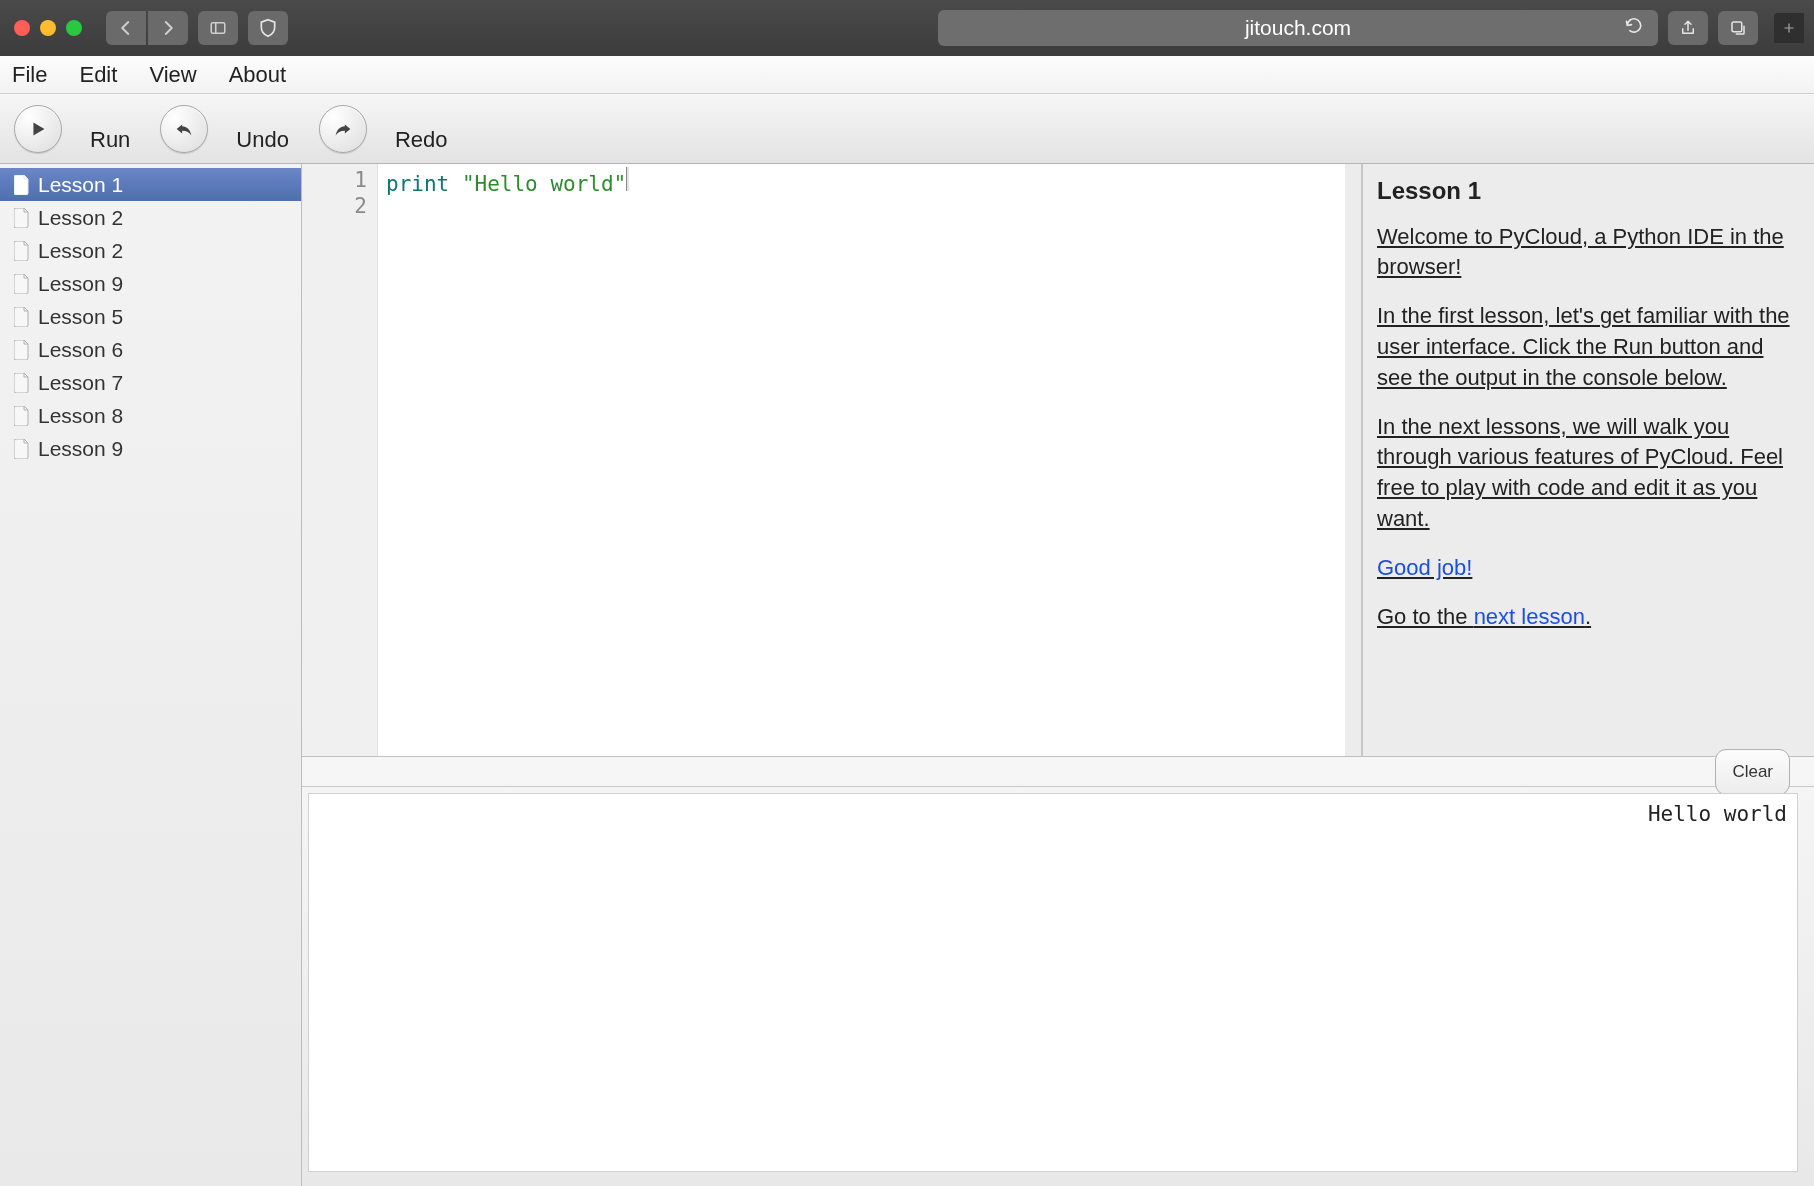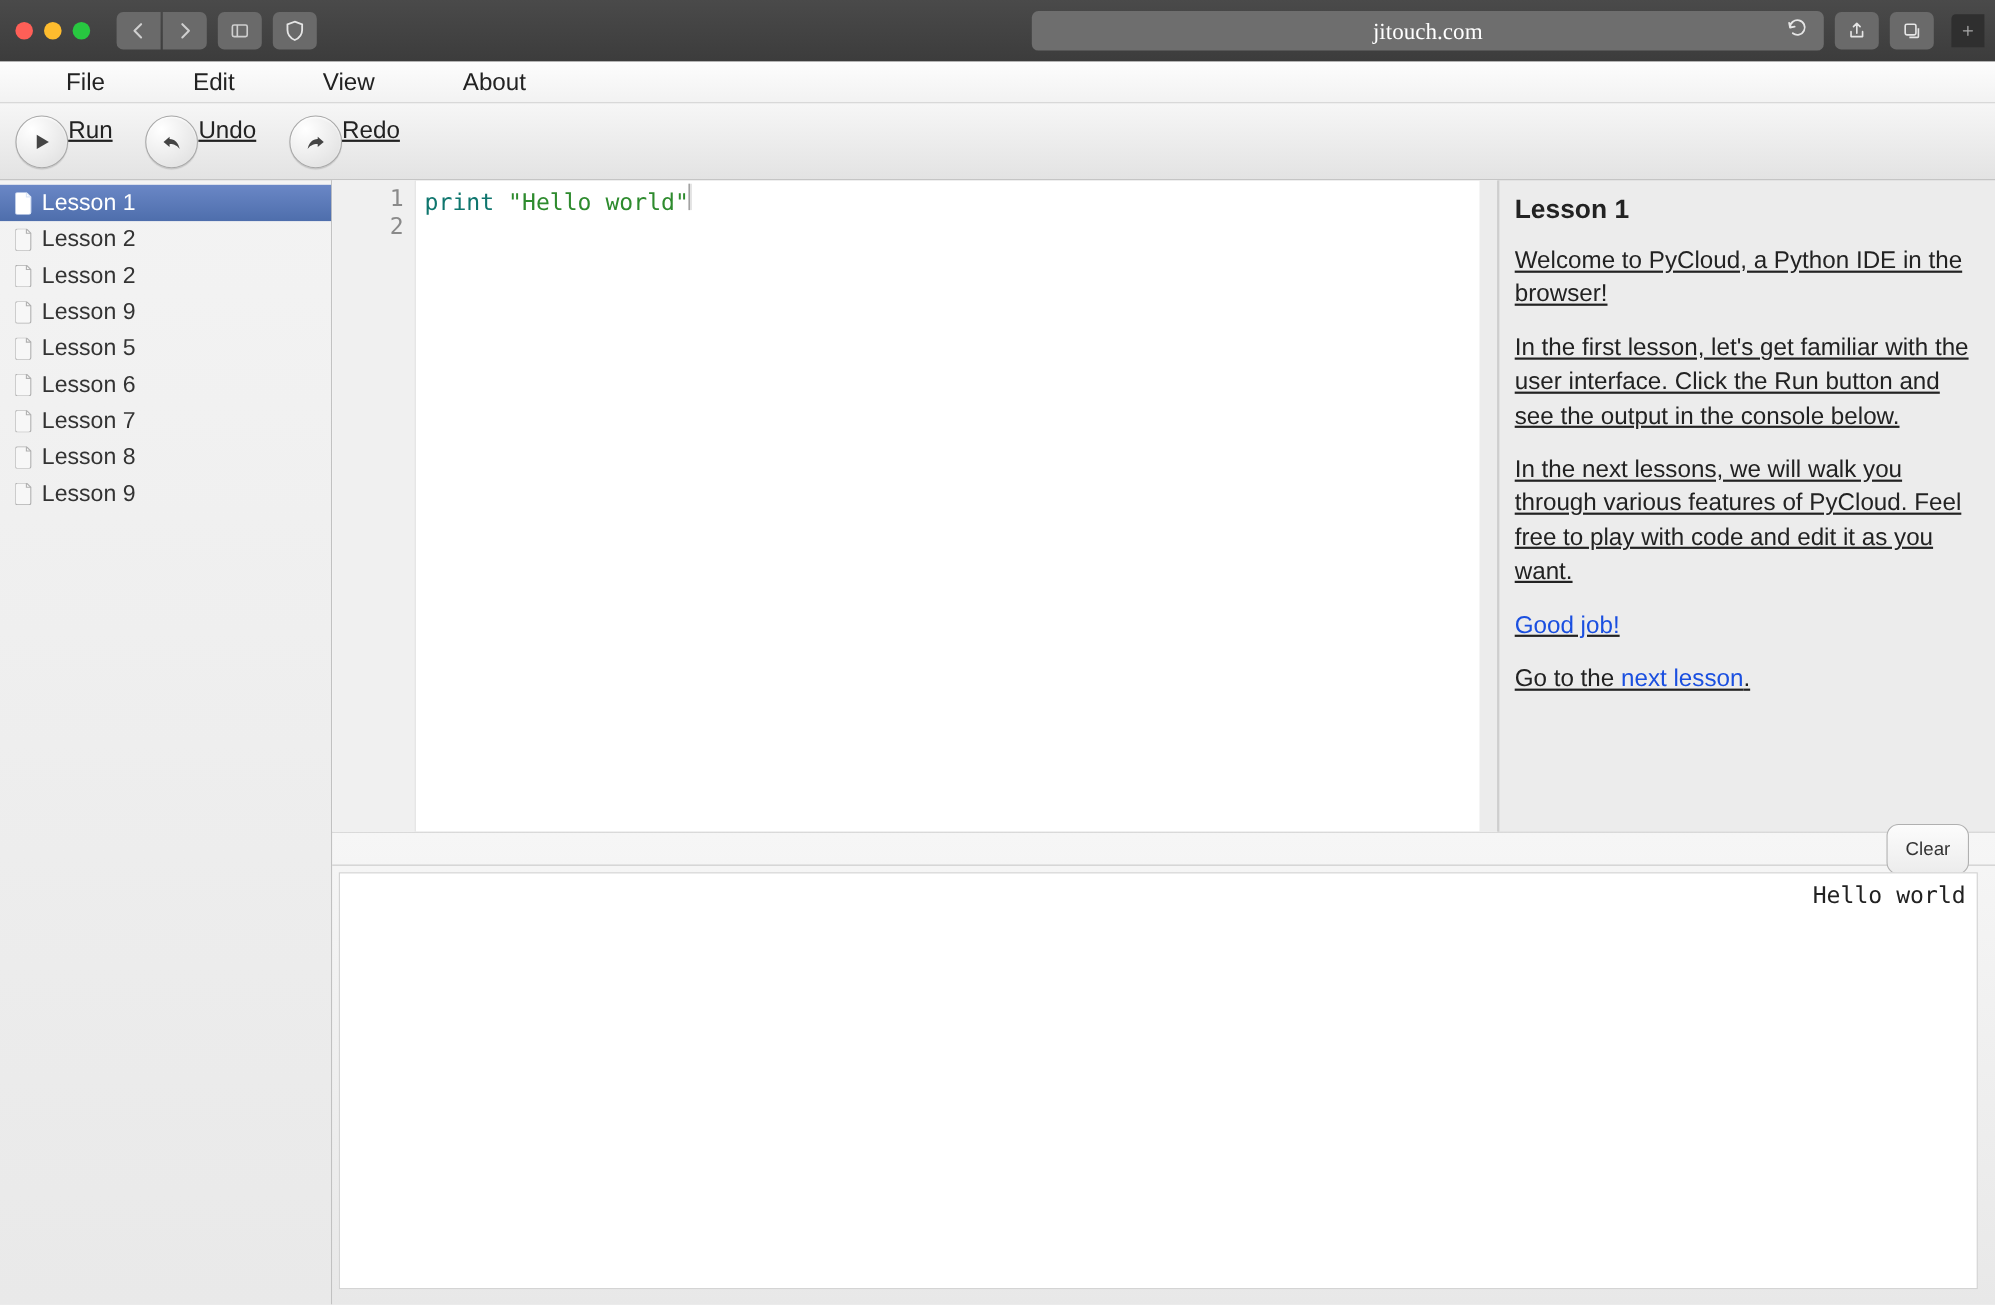--- a/index.html
+++ b/index.html
@@ -27,45 +27,45 @@
   .chrome-btn svg { width:18px; height:18px; fill:#cfcfcf; }
   .chrome-group { display:flex; gap:2px; }
   .chrome-group .chrome-btn:first-child { border-top-right-radius:0; border-bottom-right-radius:0; }
   .chrome-group .chrome-btn:last-child { border-top-left-radius:0; border-bottom-left-radius:0; }
 
   .addr-bar {
     flex: 1; height: 36px; background: #6e6e6e; border-radius: 6px;
     display:flex; align-items:center; justify-content:center; color:#fff;
     font-size: 21px; position:relative; max-width: 720px; margin-left:auto;
   }
-  .addr-wrap { flex:1; display:flex; justify-content:space-between; gap:12px; align-items:center;font-family:Liberation Serif, serif; }
+  .addr-wrap { flex:1; display:flex; justify-content:space-between; gap:12px; align-items:center; }
   .reload { position:absolute; right:14px; top:50%; transform:translateY(-50%); }
   .reload svg, .shield svg { width:20px; height:20px; fill:#e5e5e5; }
   .shield { margin-right:8px; }
 
   .right-chrome { display:flex; gap:10px; margin-left:auto; align-items:center; }
   .new-tab { width:30px; height:30px; background:#2f2f2f; display:flex; align-items:center; justify-content:center; border-top-left-radius:4px; margin-left:6px;}
   .new-tab svg { width:14px; height:14px; fill:#888; }
 
   
   .menu-bar {
     height: 38px; background: linear-gradient(#fdfdfd,#f2f2f2);
     border-bottom:1px solid #cfcfcf;
     display:flex; align-items:center; padding: 0 12px; gap: 32px;
     font-size: 22px; color:#222;
   }
-  .menu-item { cursor:default;margin-left:48px; }
+  .menu-item { cursor:default; }
 
   
   .toolbar {
     height: 70px; background: linear-gradient(#f6f6f6,#e3e3e3);
     border-bottom:1px solid #b5b5b5;
     display:flex; align-items:center; padding: 0 14px; gap: 30px;
   }
-  .tool { display:flex; align-items:flex-start; gap:0; font-size:22px; color:#222;text-decoration:underline; }
+  .tool { display:flex; align-items:flex-end; gap:28px; font-size:22px; color:#222; }
   .tool-btn-circle {
     width:48px; height:48px; border-radius:50%;
     background: radial-gradient(circle at 30% 25%, #ffffff, #dcdcdc);
     border:1px solid #a8a8a8;
     display:flex; align-items:center; justify-content:center;
     box-shadow: inset 0 1px 2px rgba(255,255,255,0.8), 0 1px 1px rgba(0,0,0,0.15);
   }
   .tool-btn-circle svg { width:22px; height:22px; fill:#444; }
 
   

